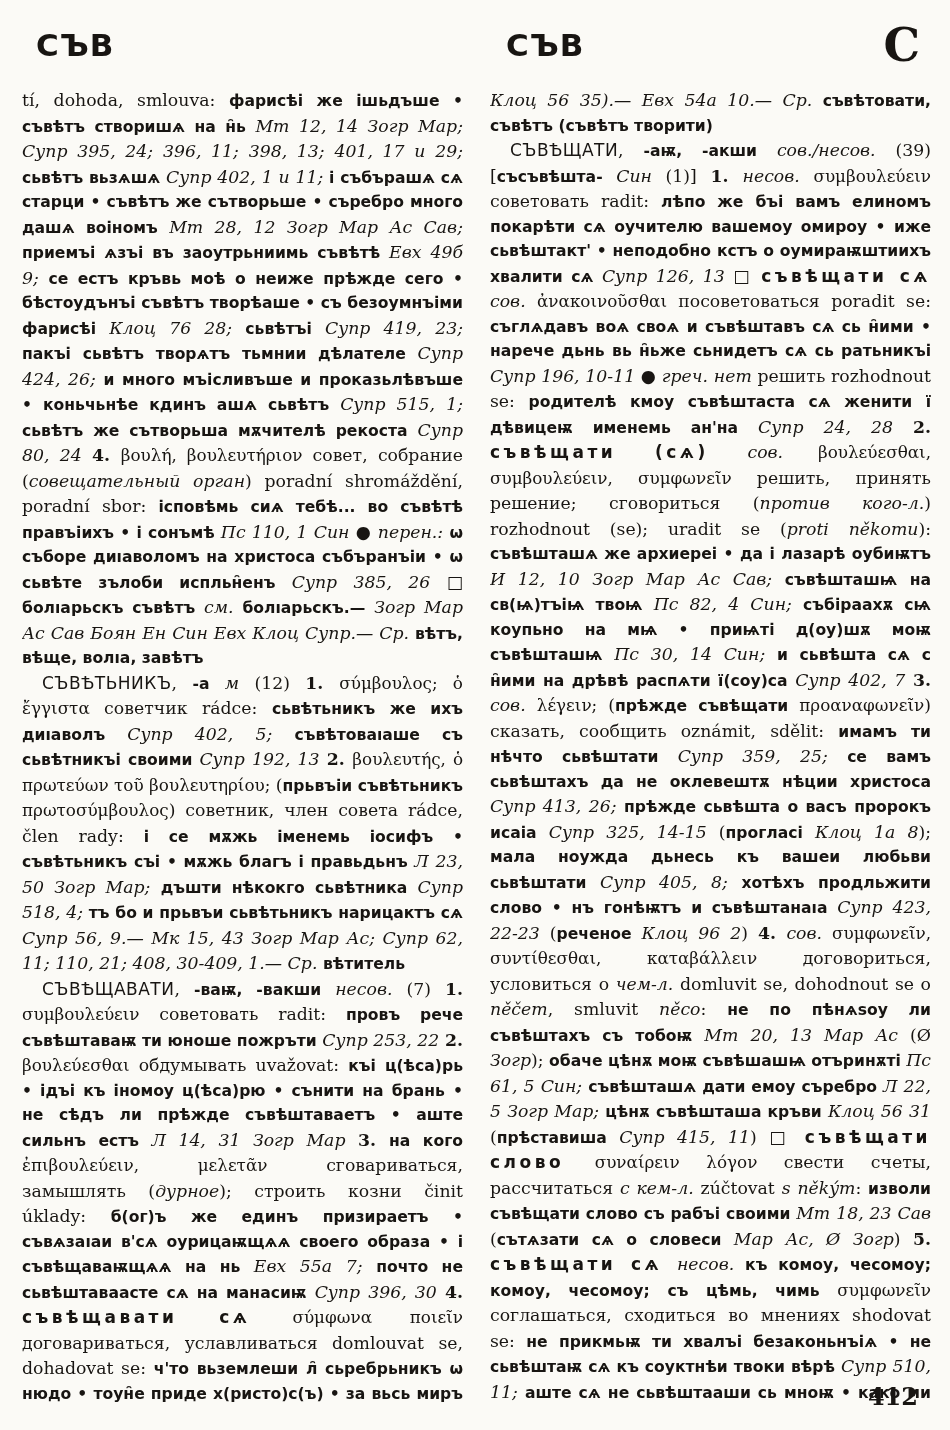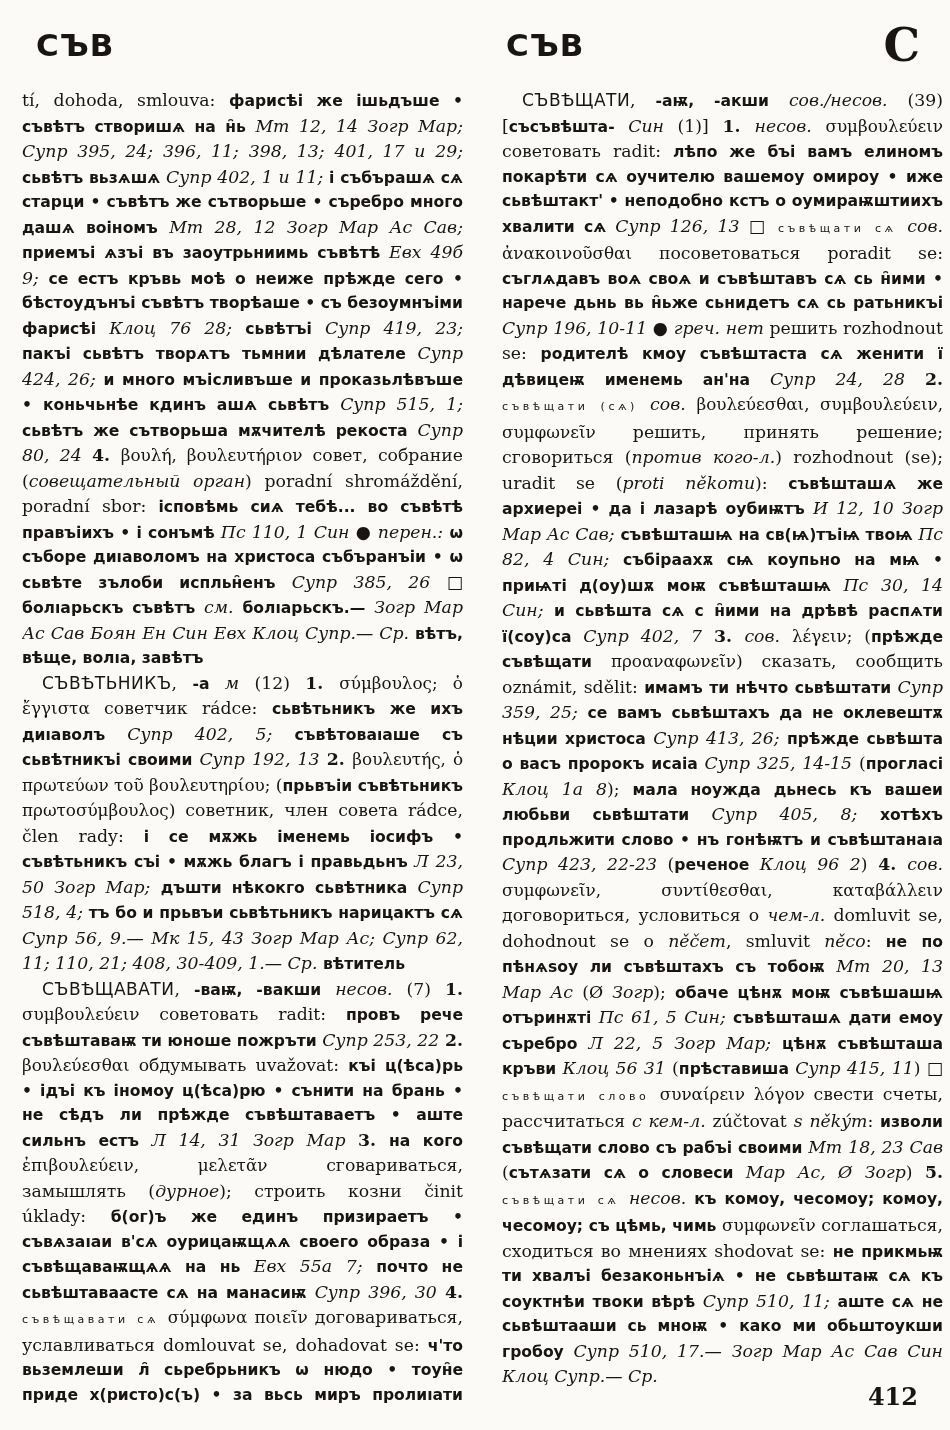--- a/index.html
+++ b/index.html
@@ -19,39 +19,39 @@
   }
   .hdr-left{left:36px;}
   .hdr-center{left:506px;}
   .hdr-letter{
     position:absolute;top:22px;right:30px;
     font-family:"DejaVu Serif",serif;
     font-weight:700;font-size:46px;line-height:1;
   }
   .columns{
     position:absolute;top:88px;left:22px;
-    display:flex;gap:39px;
+    display:flex;gap:27px;
   }
   .col{
     width:441px;height:1322px;
     overflow:hidden;
     text-align:justify;
   }
   p.para{margin:0;line-height:24.5px;}
   p.indent{text-indent:20px;}
   
   .s-r{font-size:17.3px;}
   
   .s-i{font-size:17.3px;font-style:italic;}
   
   .s-b{font-size:17.3px;font-weight:700;}
   
   .s-o{font-family:"DejaVu Sans",sans-serif;font-weight:700;font-size:15.6px;}
   
-  .s-os{font-family:"DejaVu Sans",sans-serif;font-weight:400;font-size:11px;letter-spacing:3.5px;}
+  .s-os{font-family:"DejaVu Sans",sans-serif;font-weight:700;font-size:17px;letter-spacing:3.5px;}
   
   .s-g{font-family:"DejaVu Serif","DejaVu Sans",serif;font-size:16.8px;margin-top:32px;}
   
   .s-h{font-family:"DejaVu Sans",sans-serif;font-weight:400;font-size:17px;letter-spacing:.5px;}
   .pagenum{
     position:absolute;top:1382px;right:32px;
     font-weight:700;font-size:24px;
     font-family:"DejaVu Serif",serif;
   }
 </style>
@@ -63,18 +63,19 @@
   <span class="hdr-word hdr-center">СЪВ</span>
   <span class="hdr-letter">С</span>
 
   <div class="columns">
     <div class="col" id="col-left">
         <p class="para"><span class="s-r">tí, dohoda, smlouva: </span><span class="s-o">фарисѣі же ішьдъше • съвѣтъ створишѧ на н̑ь </span><span class="s-i">Мт 12, 14 Зогр Мар; Супр 395, 24; 396, 11; 398, 13; 401, 17 и 29; </span><span class="s-o">сьвѣтъ вьзѧшѧ </span><span class="s-i">Супр 402, 1 и 11; </span><span class="s-o">і събърашѧ сѧ старци • съвѣтъ же сътворьше • съребро много дашѧ воіномъ </span><span class="s-i">Мт 28, 12 Зогр Мар Ас Сав; </span><span class="s-o">приемъі ѧзъі въ заоутрьниимь съвѣтѣ </span><span class="s-i">Евх 49б 9; </span><span class="s-o">се естъ кръвь моѣ о неиже прѣжде сего • бѣстоудънъі съвѣтъ творѣаше • съ безоумнъіми фарисѣі </span><span class="s-i">Клоц 76 28; </span><span class="s-o">сьвѣтъі </span><span class="s-i">Супр 419, 23; </span><span class="s-o">пакъі сьвѣтъ творѧтъ тьмнии дѣлателе </span><span class="s-i">Супр 424, 26; </span><span class="s-o">и много мъісливъше и проказьлѣвъше • коньчьнѣе кдинъ ашѧ сьвѣтъ </span><span class="s-i">Супр 515, 1; </span><span class="s-o">сьвѣтъ же сътворьша мѫчителѣ рекоста </span><span class="s-i">Супр 80, 24 </span><span class="s-b">4. </span><span class="s-g">βουλή, βουλευτήριον </span><span class="s-r">совет, собрание (</span><span class="s-i">совещательный орган</span><span class="s-r">) poradní shromáždění, poradní sbor: </span><span class="s-o">ісповѣмь сиѧ тебѣ... во съвѣтѣ правъіихъ • і сонъмѣ </span><span class="s-i">Пс 110, 1 Син </span><span class="s-r">● </span><span class="s-i">перен.: </span><span class="s-o">ѡ съборе диıаволомъ на христоса събъранъіи • ѡ сьвѣте зълоби испльн̑енъ </span><span class="s-i">Супр 385, 26 </span><span class="s-r">□ </span><span class="s-o">болıарьскъ съвѣтъ </span><span class="s-i">см. </span><span class="s-o">болıарьскъ.— </span><span class="s-i">Зогр Мар Ас Сав Боян Ен Син Евх Клоц Супр.— Ср. </span><span class="s-o">вѣтъ, вѣще, волıа, завѣтъ</span></p>
         <p class="para indent"><span class="s-h">СЪВѢТЬНИКЪ</span><span class="s-r">, </span><span class="s-o">-а </span><span class="s-i">м </span><span class="s-r">(12) </span><span class="s-b">1. </span><span class="s-g">σύμβουλος; ὁ ἔγγιστα </span><span class="s-r">советчик rádce: </span><span class="s-o">сьвѣтьникъ же ихъ диıаволъ </span><span class="s-i">Супр 402, 5; </span><span class="s-o">съвѣтоваıаше съ сьвѣтникъі своими </span><span class="s-i">Супр 192, 13 </span><span class="s-b">2. </span><span class="s-g">βουλευτής, ὁ πρωτεύων τοῦ βουλευτηρίου; </span><span class="s-r">(</span><span class="s-o">прьвъіи съвѣтьникъ </span><span class="s-g">πρωτοσύμβουλος</span><span class="s-r">) советник, член совета rádce, člen rady: </span><span class="s-o">і се мѫжь іменемь іосифъ • съвѣтьникъ съі • мѫжь благъ і правьдьнъ </span><span class="s-i">Л 23, 50 Зогр Мар; </span><span class="s-o">дъшти нѣкокго сьвѣтника </span><span class="s-i">Супр 518, 4; </span><span class="s-o">тъ бо и прьвъи сьвѣтьникъ нарицактъ сѧ </span><span class="s-i">Супр 56, 9.— Мк 15, 43 Зогр Мар Ас; Супр 62, 11; 110, 21; 408, 30-409, 1.— Ср. </span><span class="s-o">вѣтитель</span></p>
         <p class="para indent"><span class="s-h">СЪВѢЩАВАТИ</span><span class="s-r">, </span><span class="s-o">-ваѭ, -вакши </span><span class="s-i">несов. </span><span class="s-r">(7) </span><span class="s-b">1. </span><span class="s-g">συμβουλεύειν </span><span class="s-r">советовать radit: </span><span class="s-o">провъ рече съвѣштаваѭ ти юноше пожръти </span><span class="s-i">Супр 253, 22 </span><span class="s-b">2. </span><span class="s-g">βουλεύεσθαι </span><span class="s-r">обдумывать uvažovat: </span><span class="s-o">къі ц(ѣса)рь • ідъі къ іномоу ц(ѣса)рю • сънити на брань • не сѣдъ ли прѣжде съвѣштаваетъ • аште сильнъ естъ </span><span class="s-i">Л 14, 31 Зогр Мар </span><span class="s-b">3. </span><span class="s-o">на кого </span><span class="s-g">ἐπιβουλεύειν, μελετᾶν </span><span class="s-r">сговариваться, замышлять (</span><span class="s-i">дурное</span><span class="s-r">); строить козни činit úklady: </span><span class="s-o">б(ог)ъ же единъ призираетъ • съвѧзаıаи в'сѧ оурицаѭщѧѧ своего образа • і съвѣщаваѭщѧѧ на нь </span><span class="s-i">Евх 55а 7; </span><span class="s-o">почто не сьвѣштаваасте сѧ на манасиѭ </span><span class="s-i">Супр 396, 30 </span><span class="s-b">4. </span><span class="s-os">съвѣщавати сѧ </span><span class="s-g">σύμφωνα ποιεῖν </span><span class="s-r">договариваться, уславливаться domlouvat se, dohadovat se: </span><span class="s-o">ч'то вьземлеши л̑ сьребрьникъ ѡ нюдо • тоун̑е приде х(ристо)с(ъ) • за вьсь миръ пролиıати кръвь своѭ • о н̑ѧже тъі сьвѣштавакши сѧ и мѣнѫ твориши бестоудьче </span></p>
       </div>
     <div class="col" id="col-right">
+        <p class="para"><span class="s-i">Клоц 56 35).— Евх 54а 10.— Ср. </span><span class="s-o">съвѣтовати, съвѣтъ (съвѣтъ творити)</span></p>
         <p class="para indent"><span class="s-h">СЪВѢЩАТИ</span><span class="s-r">, </span><span class="s-o">-аѭ, -акши </span><span class="s-i">сов./несов. </span><span class="s-r">(39) [</span><span class="s-o">съсъвѣшта- </span><span class="s-i">Син </span><span class="s-r">(1)] </span><span class="s-b">1. </span><span class="s-i">несов. </span><span class="s-g">συμβουλεύειν </span><span class="s-r">советовать radit: </span><span class="s-o">лѣпо же бъі вамъ елиномъ покарѣти сѧ оучителю вашемоу омироу • иже сьвѣштакт' • неподобно кстъ о оумираѭштиихъ хвалити сѧ </span><span class="s-i">Супр 126, 13 </span><span class="s-r">□ </span><span class="s-os">съвѣщати сѧ </span><span class="s-i">сов. </span><span class="s-g">ἀνακοινοῦσθαι </span><span class="s-r">посоветоваться poradit se: </span><span class="s-o">съглѧдавъ воѧ своѧ и съвѣштавъ сѧ сь н̑ими • нарече дьнь вь н̑ьже сьнидетъ сѧ сь ратьникъі </span><span class="s-i">Супр 196, 10-11 </span><span class="s-r">● </span><span class="s-i">греч. нет </span><span class="s-r">решить rozhodnout se: </span><span class="s-o">родителѣ кмоу съвѣштаста сѧ женити ї дѣвицеѭ именемь ан'на </span><span class="s-i">Супр 24, 28 </span><span class="s-b">2. </span><span class="s-os">съвѣщати (сѧ) </span><span class="s-i">сов. </span><span class="s-g">βουλεύεσθαι, συμβουλεύειν, συμφωνεῖν </span><span class="s-r">решить, принять решение; сговориться (</span><span class="s-i">против кого-л.</span><span class="s-r">) rozhodnout (se); uradit se (</span><span class="s-i">proti někomu</span><span class="s-r">): </span><span class="s-o">съвѣшташѧ же архиереі • да і лазарѣ оубиѭтъ </span><span class="s-i">И 12, 10 Зогр Мар Ас Сав; </span><span class="s-o">съвѣшташѩ на св(ѩ)тъіѩ твоѩ </span><span class="s-i">Пс 82, 4 Син; </span><span class="s-o">събіраахѫ сѩ коупьно на мѩ • приѩті д(оу)шѫ моѭ съвѣшташѩ </span><span class="s-i">Пс 30, 14 Син; </span><span class="s-o">и сьвѣшта сѧ с н̑ими на дрѣвѣ распѧти ї(соу)са </span><span class="s-i">Супр 402, 7 </span><span class="s-b">3. </span><span class="s-i">сов. </span><span class="s-g">λέγειν; </span><span class="s-r">(</span><span class="s-o">прѣжде съвѣщати </span><span class="s-g">προαναφωνεῖν</span><span class="s-r">) сказать, сообщить oznámit, sdělit: </span><span class="s-o">имамъ ти нѣчто сьвѣштати </span><span class="s-i">Супр 359, 25; </span><span class="s-o">се вамъ сьвѣштахъ да не оклевештѫ нѣции христоса </span><span class="s-i">Супр 413, 26; </span><span class="s-o">прѣжде сьвѣшта о васъ пророкъ исаіа </span><span class="s-i">Супр 325, 14-15 </span><span class="s-r">(</span><span class="s-o">прогласі </span><span class="s-i">Клоц 1а 8</span><span class="s-r">); </span><span class="s-o">мала ноужда дьнесь къ вашеи любьви сьвѣштати </span><span class="s-i">Супр 405, 8; </span><span class="s-o">хотѣхъ продльжити слово • нъ гонѣѭтъ и съвѣштанаıа </span><span class="s-i">Супр 423, 22-23 </span><span class="s-r">(</span><span class="s-o">реченое </span><span class="s-i">Клоц 96 2</span><span class="s-r">) </span><span class="s-b">4. </span><span class="s-i">сов. </span><span class="s-g">συμφωνεῖν, συντίθεσθαι, καταβάλλειν </span><span class="s-r">договориться, условиться о </span><span class="s-i">чем-л. </span><span class="s-r">domluvit se, dohodnout se o </span><span class="s-i">něčem</span><span class="s-r">, smluvit </span><span class="s-i">něco</span><span class="s-r">: </span><span class="s-o">не по пѣнѧѕоу ли съвѣштахъ съ тобоѭ </span><span class="s-i">Мт 20, 13 Мар Ас </span><span class="s-r">(Ø </span><span class="s-i">Зогр</span><span class="s-r">); </span><span class="s-o">обаче цѣнѫ моѭ съвѣшашѩ отъринѫті </span><span class="s-i">Пс 61, 5 Син; </span><span class="s-o">съвѣшташѧ дати емоу съребро </span><span class="s-i">Л 22, 5 Зогр Мар; </span><span class="s-o">цѣнѫ съвѣшташа кръви </span><span class="s-i">Клоц 56 31 </span><span class="s-r">(</span><span class="s-o">прѣставиша </span><span class="s-i">Супр 415, 11</span><span class="s-r">) □ </span><span class="s-os">съвѣщати слово </span><span class="s-g">συναίρειν λόγον </span><span class="s-r">свести счеты, рассчитаться </span><span class="s-i">с кем-л. </span><span class="s-r">zúčtovat </span><span class="s-i">s někým</span><span class="s-r">: </span><span class="s-o">изволи съвѣщати слово съ рабъі своими </span><span class="s-i">Мт 18, 23 Сав </span><span class="s-r">(</span><span class="s-o">сътѧзати сѧ о словеси </span><span class="s-i">Мар Ас, Ø Зогр</span><span class="s-r">) </span><span class="s-b">5. </span><span class="s-os">съвѣщати сѧ </span><span class="s-i">несов. </span><span class="s-o">къ комоу, чесомоу; комоу, чесомоу; съ цѣмь, чимь </span><span class="s-g">συμφωνεῖν </span><span class="s-r">соглашаться, сходиться во мнениях shodovat se: </span><span class="s-o">не прикмьѭ ти хвалъі безаконьнъіѧ • не сьвѣштаѭ сѧ къ соуктнѣи твоки вѣрѣ </span><span class="s-i">Супр 510, 11; </span><span class="s-o">аште сѧ не сьвѣштааши сь мноѭ • како ми обьштоукши гробоу </span><span class="s-i">Супр 510, 17.— Зогр Мар Ас Сав Син Клоц Супр.— Ср. </span></p>
       </div>
   </div>
 
   <div class="pagenum">412</div>
 </div>
 
 </body></html>

